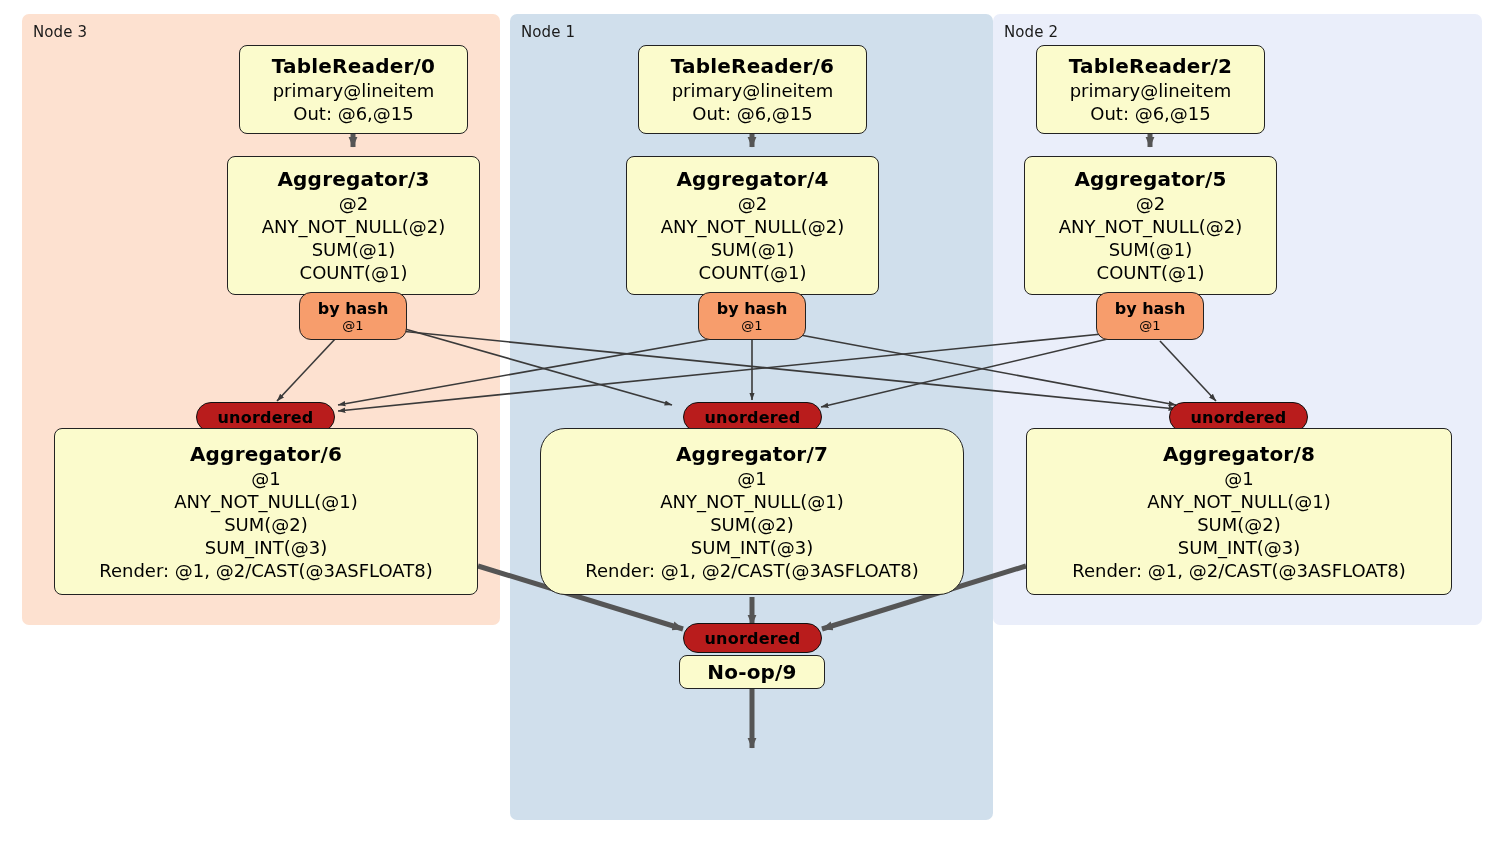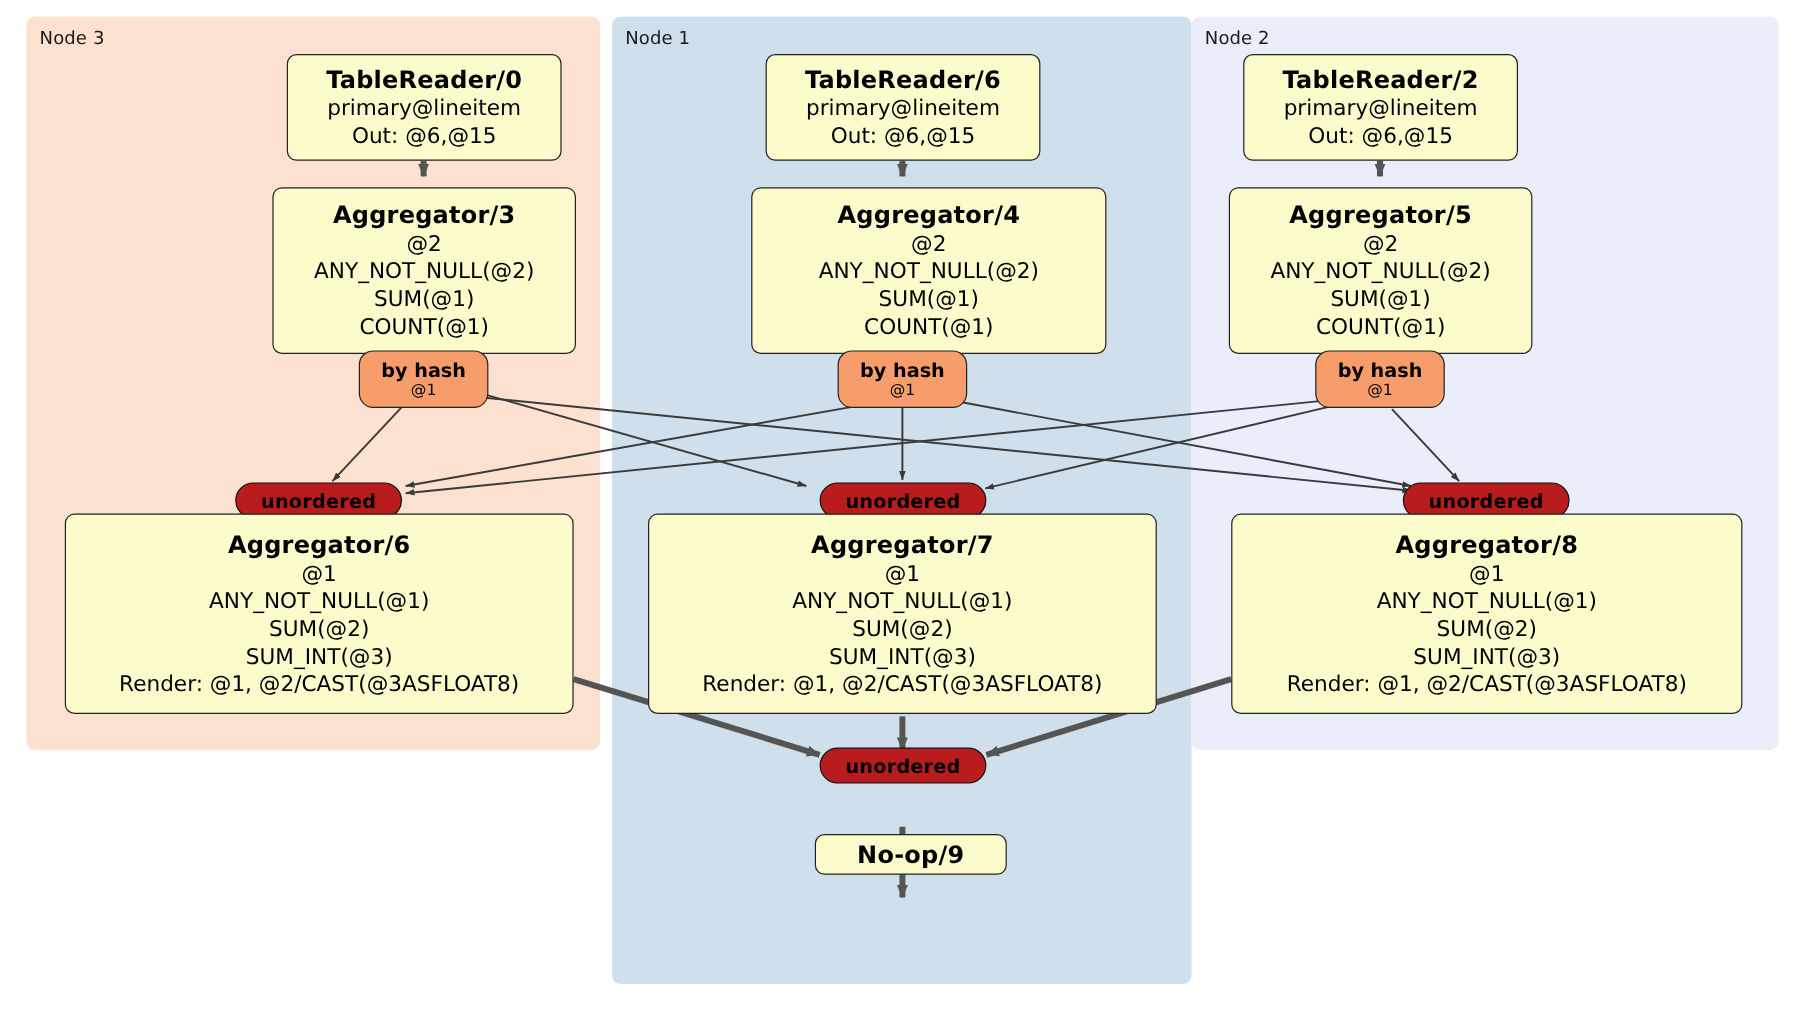--- a/index.html
+++ b/index.html
@@ -121,21 +121,21 @@
     <div class="ln">Out: @6,@15</div>
   </div>
 
   <div class="box" style="left:227px;top:156px;width:253px;height:139px;">
     <div class="ttl">Aggregator/3</div>
     <div class="ln">@2</div>
     <div class="ln">ANY_NOT_NULL(@2)</div>
     <div class="ln">SUM(@1)</div>
     <div class="ln">COUNT(@1)</div>
   </div>
-  <div class="box" style="left:626px;top:156px;width:296px;height:139px;">
+  <div class="box" style="left:626px;top:156px;width:253px;height:139px;">
     <div class="ttl">Aggregator/4</div>
     <div class="ln">@2</div>
     <div class="ln">ANY_NOT_NULL(@2)</div>
     <div class="ln">SUM(@1)</div>
     <div class="ln">COUNT(@1)</div>
   </div>
   <div class="box" style="left:1024px;top:156px;width:253px;height:139px;">
     <div class="ttl">Aggregator/5</div>
     <div class="ln">@2</div>
     <div class="ln">ANY_NOT_NULL(@2)</div>
@@ -167,39 +167,39 @@
   </div>
 
   <div class="box" style="left:54px;top:428px;width:424px;height:167px;">
     <div class="ttl">Aggregator/6</div>
     <div class="ln">@1</div>
     <div class="ln">ANY_NOT_NULL(@1)</div>
     <div class="ln">SUM(@2)</div>
     <div class="ln">SUM_INT(@3)</div>
     <div class="ln">Render: @1, @2/CAST(@3ASFLOAT8)</div>
   </div>
-  <div class="box" style="left:540px;top:428px;width:424px;height:167px;">
+  <div class="box" style="left:540px;top:428px;width:424px;height:167px;border-radius:25px;">
     <div class="ttl">Aggregator/7</div>
     <div class="ln">@1</div>
     <div class="ln">ANY_NOT_NULL(@1)</div>
     <div class="ln">SUM(@2)</div>
     <div class="ln">SUM_INT(@3)</div>
     <div class="ln">Render: @1, @2/CAST(@3ASFLOAT8)</div>
   </div>
   <div class="box" style="left:1026px;top:428px;width:426px;height:167px;">
     <div class="ttl">Aggregator/8</div>
     <div class="ln">@1</div>
     <div class="ln">ANY_NOT_NULL(@1)</div>
     <div class="ln">SUM(@2)</div>
     <div class="ln">SUM_INT(@3)</div>
     <div class="ln">Render: @1, @2/CAST(@3ASFLOAT8)</div>
   </div>
 
   <div class="pill" style="left:683px;top:623px;width:139px;height:30px;">
     <span>unordered</span>
   </div>
 
-  <div class="smallbox" style="left:679px;top:655px;width:160px;height:34px;margin-top:40px;">
+  <div class="smallbox" style="left:679px;top:655px;width:146px;height:34px;">
     <span>No-op/9</span>
   </div>
 
 
 </div>
 
 </body></html>

